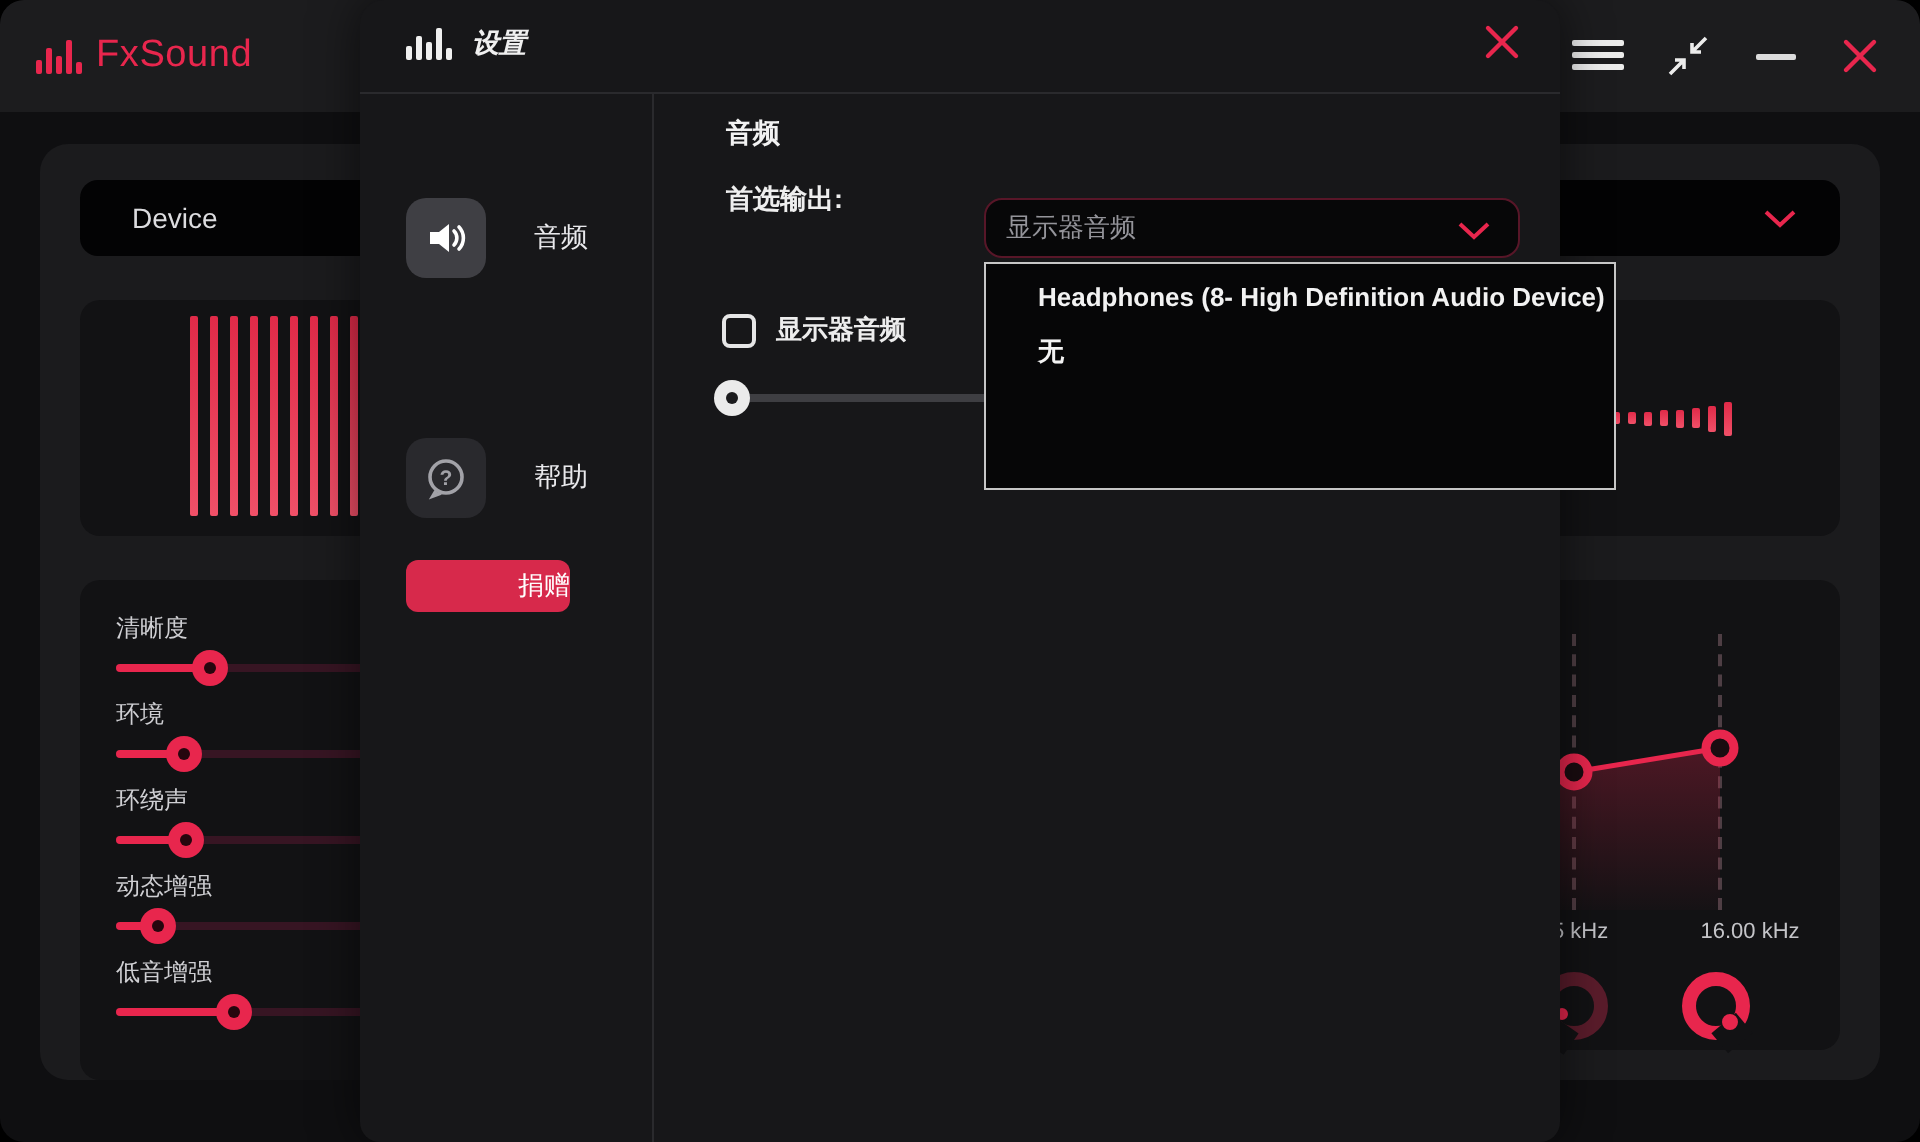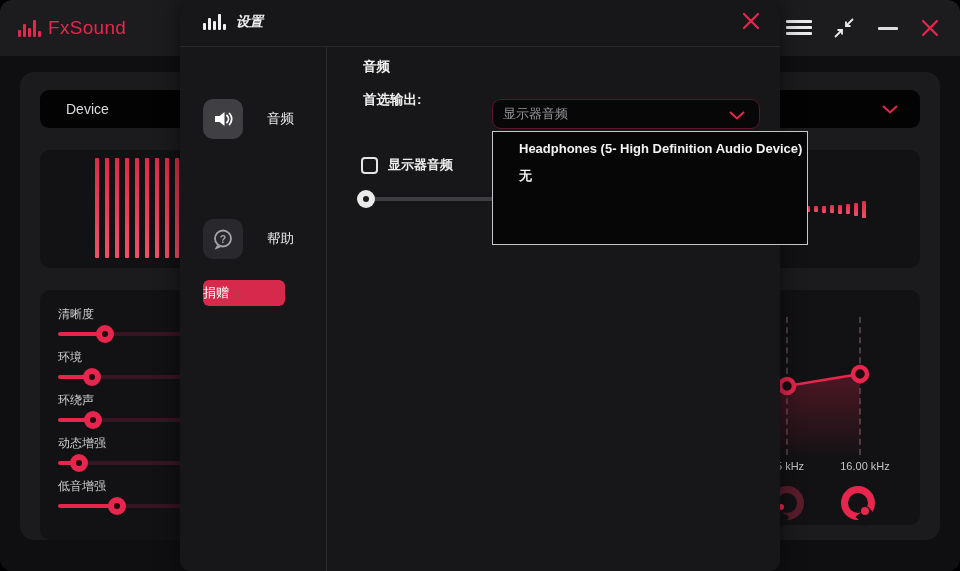--- a/index.html
+++ b/index.html
@@ -54,21 +54,21 @@
   .dialog { position:absolute; left:180px; top:0; width:600px; height:571px; background:#171719; border-radius:12px 12px 10px 10px; z-index:10; box-shadow:0 0 24px rgba(0,0,0,.55); }
   .dlg-header { position:absolute; left:0; top:0; width:600px; height:47px; border-bottom:1px solid #2a2a2d;font-style:italic; }
   .dlg-title-wrap { position:absolute; left:23px; top:13px; display:flex; align-items:center; gap:10px; }
   .dlg-title { color:#f0f0f0; font-size:13.5px; font-weight:700; }
   .dlg-close { position:absolute; left:561px; top:11px; width:20px; height:20px; cursor:pointer; }
   .dlg-sidebar { position:absolute; left:0; top:47px; width:147px; height:524px; border-right:1px solid #2a2a2d; }
   .nav-item { position:absolute; left:23px; display:flex; align-items:center; gap:24px; cursor:pointer; }
   .tile { width:40px; height:40px; border-radius:10px; background:#29292d; display:flex; align-items:center; justify-content:center; }
   .tile.active { background:#3f3f44; }
   .nav-label { color:#e9e9ec; font-size:13.5px; }
-  .donate { position:absolute; left:23px; top:233px; width:82px; height:26px; background:#d7294b; border-radius:6px; color:#fff; font-size:13px; text-align:left; line-height:26px; cursor:pointer; }
+  .donate { position:absolute; left:23px; top:233px; width:82px; height:26px; background:#d7294b; border-radius:6px; color:#fff; font-size:13px; text-align:right; line-height:26px; cursor:pointer; }
 
   .section-title { position:absolute; left:183px; top:58px; color:#f2f2f2; font-size:13.5px; font-weight:700; }
   .out-label { position:absolute; left:183px; top:91px; color:#eeeeee; font-size:13.5px; font-weight:600; }
   .select { position:absolute; left:312px; top:99px; width:268px; height:30px; background:#070708; border:1.5px solid #581628; border-radius:9px; cursor:pointer; }
   .select .ph { position:absolute; left:10px; top:0; line-height:27px; color:#94949a; font-size:13px; }
   .select .chev { position:absolute; right:14px; top:11px; }
   .cbrow { position:absolute; left:181px; top:156px; display:flex; align-items:center; gap:10px; }
   .checkbox { width:17px; height:17px; border:2px solid #e6e6e6; border-radius:4px; background:transparent; cursor:pointer; }
   .cblabel { color:#ededed; font-size:13px; font-weight:600; }
   .volslider { position:absolute; left:186px; top:197px; width:392px; height:4px; background:#3e3e42; border-radius:2px; }
@@ -200,21 +200,21 @@
             <stop offset="0" stop-color="rgba(200,35,70,0.32)"></stop>
             <stop offset="1" stop-color="rgba(200,35,70,0.02)"></stop>
           </linearGradient>
         </defs>
         <polygon points="260,100 267,96 340,84 340,165 260,165" fill="url(#eqfill)"></polygon>
         <path d="M260 99 L267 96 L340 84" fill="none" stroke="#e8264d" stroke-width="2.5"></path>
         <circle cx="267" cy="96" r="7" fill="#1a0c10" stroke="#e8264d" stroke-width="4.5"></circle>
         <circle cx="340" cy="84" r="7" fill="#1a0c10" stroke="#e8264d" stroke-width="4.5"></circle>
       </svg>
       <div class="freq" style="left:227px">35 kHz</div>
-      <div class="freq" style="left:305px">16.00 kHz</div>
+      <div class="freq" style="left:315px">16.00 kHz</div>
       <div class="knob dim" style="left:250px;top:196px">
         <div class="ring"></div>
         <div class="notch" style="left:1px;top:25px;transform:rotate(35deg)"></div>
       </div>
       <div class="kdot" style="left:258px;top:214px;width:5px;height:5px;border-width:3px"></div>
       <div class="knob" style="left:321px;top:196px">
         <div class="ring"></div>
         <div class="notch" style="left:17px;top:24px;transform:rotate(-40deg)"></div>
       </div>
       <div class="kdot" style="left:341px;top:217px;width:6px;height:6px"></div>
@@ -273,17 +273,17 @@
     <div class="cbrow">
       <div class="checkbox"></div>
       <span class="cblabel">显示器音频</span>
     </div>
     <div class="volslider">
       <div class="volthumb"></div>
     </div>
   </div>
 
   <div class="droplist">
-    <div class="dropitem">Headphones (5- High Definition Audio Device)</div>
+    <div class="dropitem">Headphones (8- High Definition Audio Device)</div>
     <div class="dropitem">无</div>
   </div>
 
 </div>
 
 </body></html>

